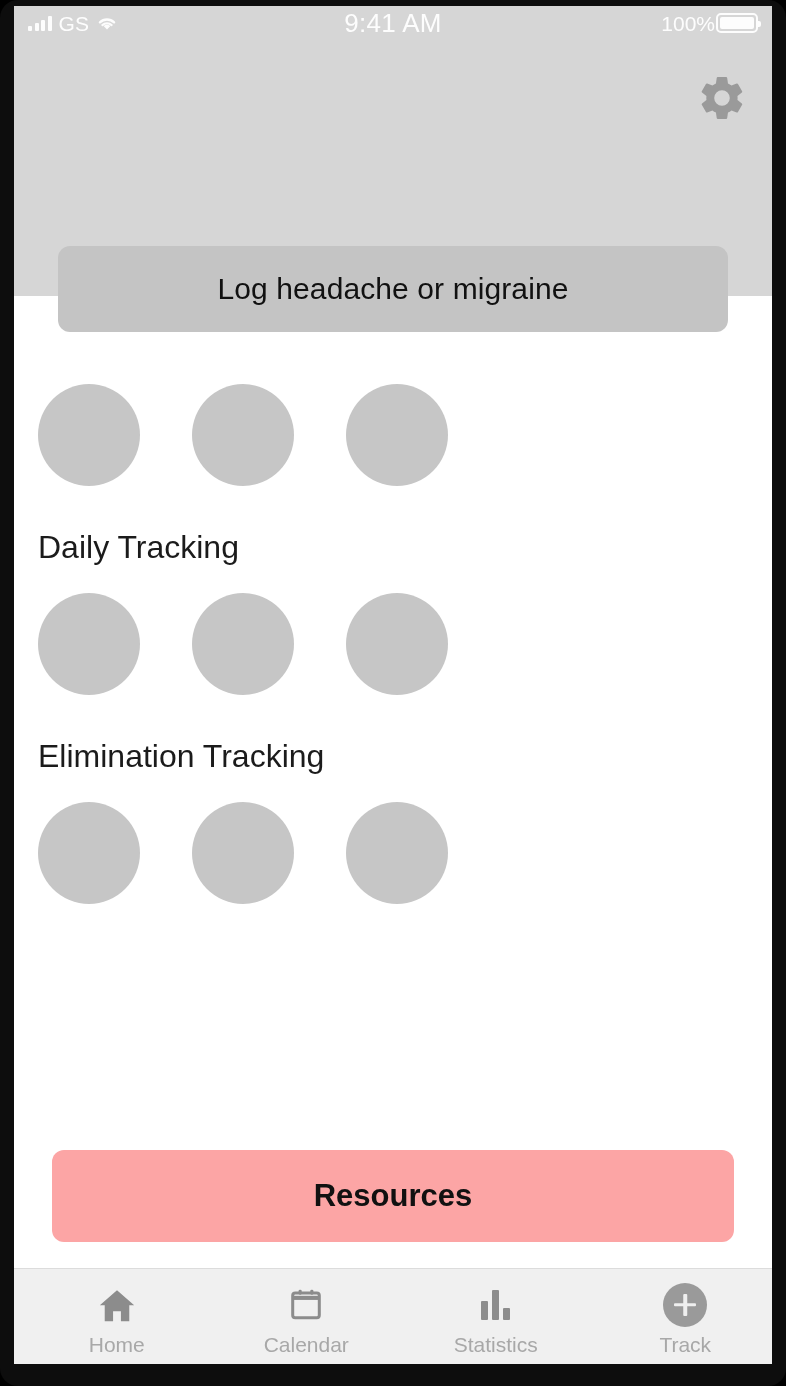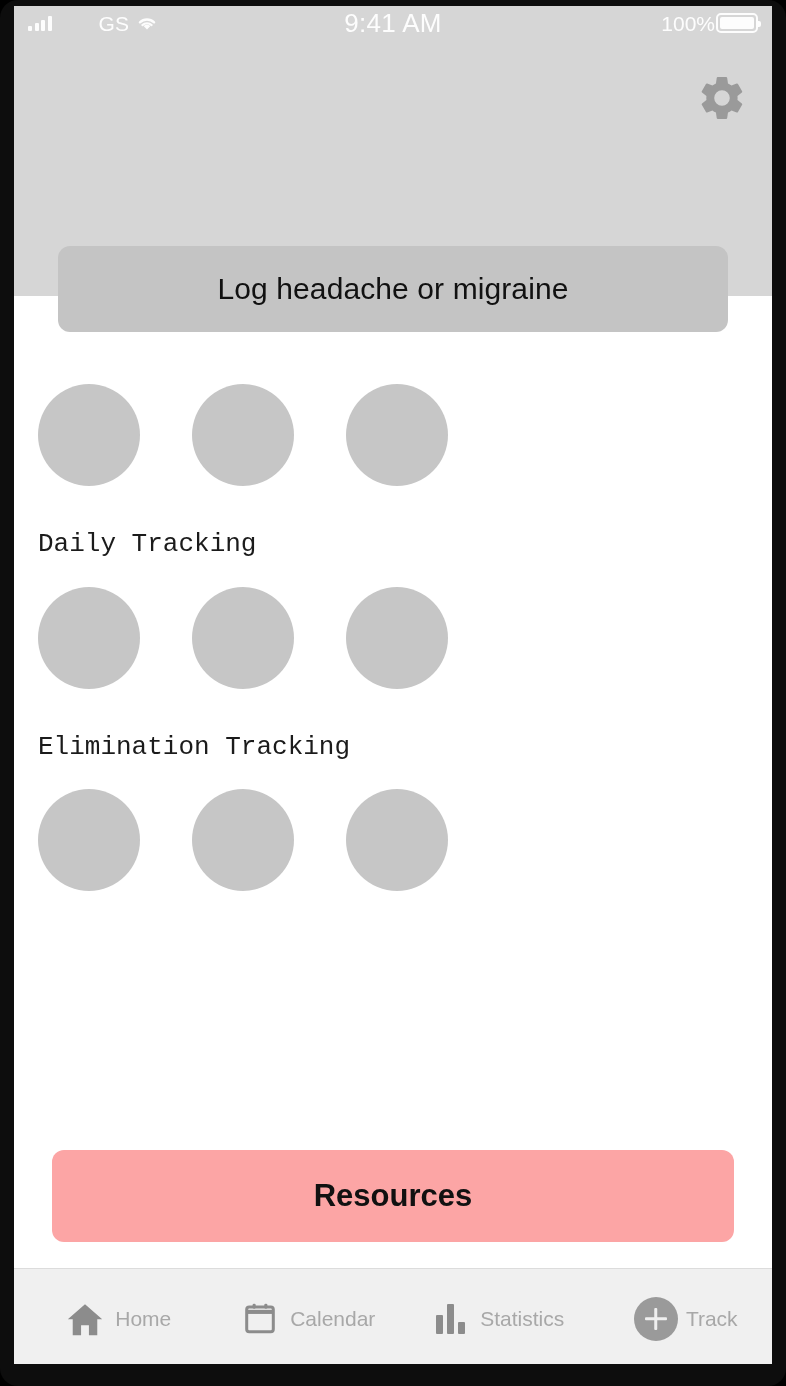--- a/index.html
+++ b/index.html
@@ -33,21 +33,21 @@
     padding:0 14px;
     color:#fdfdfd;
   }
   .sb-left { display:flex; align-items:center; gap:7px; }
   .bars { display:flex; align-items:flex-end; gap:2.5px; height:15px; }
   .bars i { display:block; width:4px; background:#fdfdfd; border-radius:1px; }
   .bars i:nth-child(1){ height:5px; }
   .bars i:nth-child(2){ height:8px; }
   .bars i:nth-child(3){ height:11px; }
   .bars i:nth-child(4){ height:15px; }
-  .carrier { font-size:21px; letter-spacing:.2px; line-height:1;margin-left:40px; }
+  .carrier { font-size:21px; letter-spacing:.2px; line-height:1; }
   .wifi { width:22px; height:16px; position:relative; }
   .sb-center {
     position:absolute; left:0; right:0; text-align:center;
     font-size:26px; line-height:1; letter-spacing:.3px;
     pointer-events:none;
   }
   .sb-right {
     margin-left:auto; display:flex; align-items:center; gap:1px;
     position:relative; z-index:2;
   }
@@ -97,21 +97,21 @@
   }
 
   .sections { padding-top:88px; }
   .section { margin-bottom:6px; }
   .sec-title {
     color:#1b1b1b;
     line-height:1.1;
     margin-bottom:28px;
   }
   .sec-title.sm { font-size:27px; }
-  .sec-title.lg { font-size:26px;font-family:Liberation Mono, monospace; }
+  .sec-title.lg { font-size:32px; }
 
   .circles { display:flex; gap:52px; margin-bottom:44px; }
   .circle {
     width:102px; height:102px;
     border-radius:50%;
     background:#c6c6c6;
     flex:0 0 auto;
   }
 
   .resources {
@@ -129,21 +129,21 @@
   .tabbar {
     flex:0 0 auto;
     height:96px;
     background:#f0f0f0;
     border-top:1px solid #dcdcdc;
     display:flex;
     align-items:stretch;
   }
   .tab {
     flex:1 1 0;
-    display:flex; 
+    display:flex; flex-direction:column;
     align-items:center; justify-content:center;
     gap:7px;
     padding-top:4px;
     padding-left:16px;
   }
   .tab-icon {
     height:44px; width:46px;
     display:flex; align-items:center; justify-content:center;
   }
   .tab-label {

